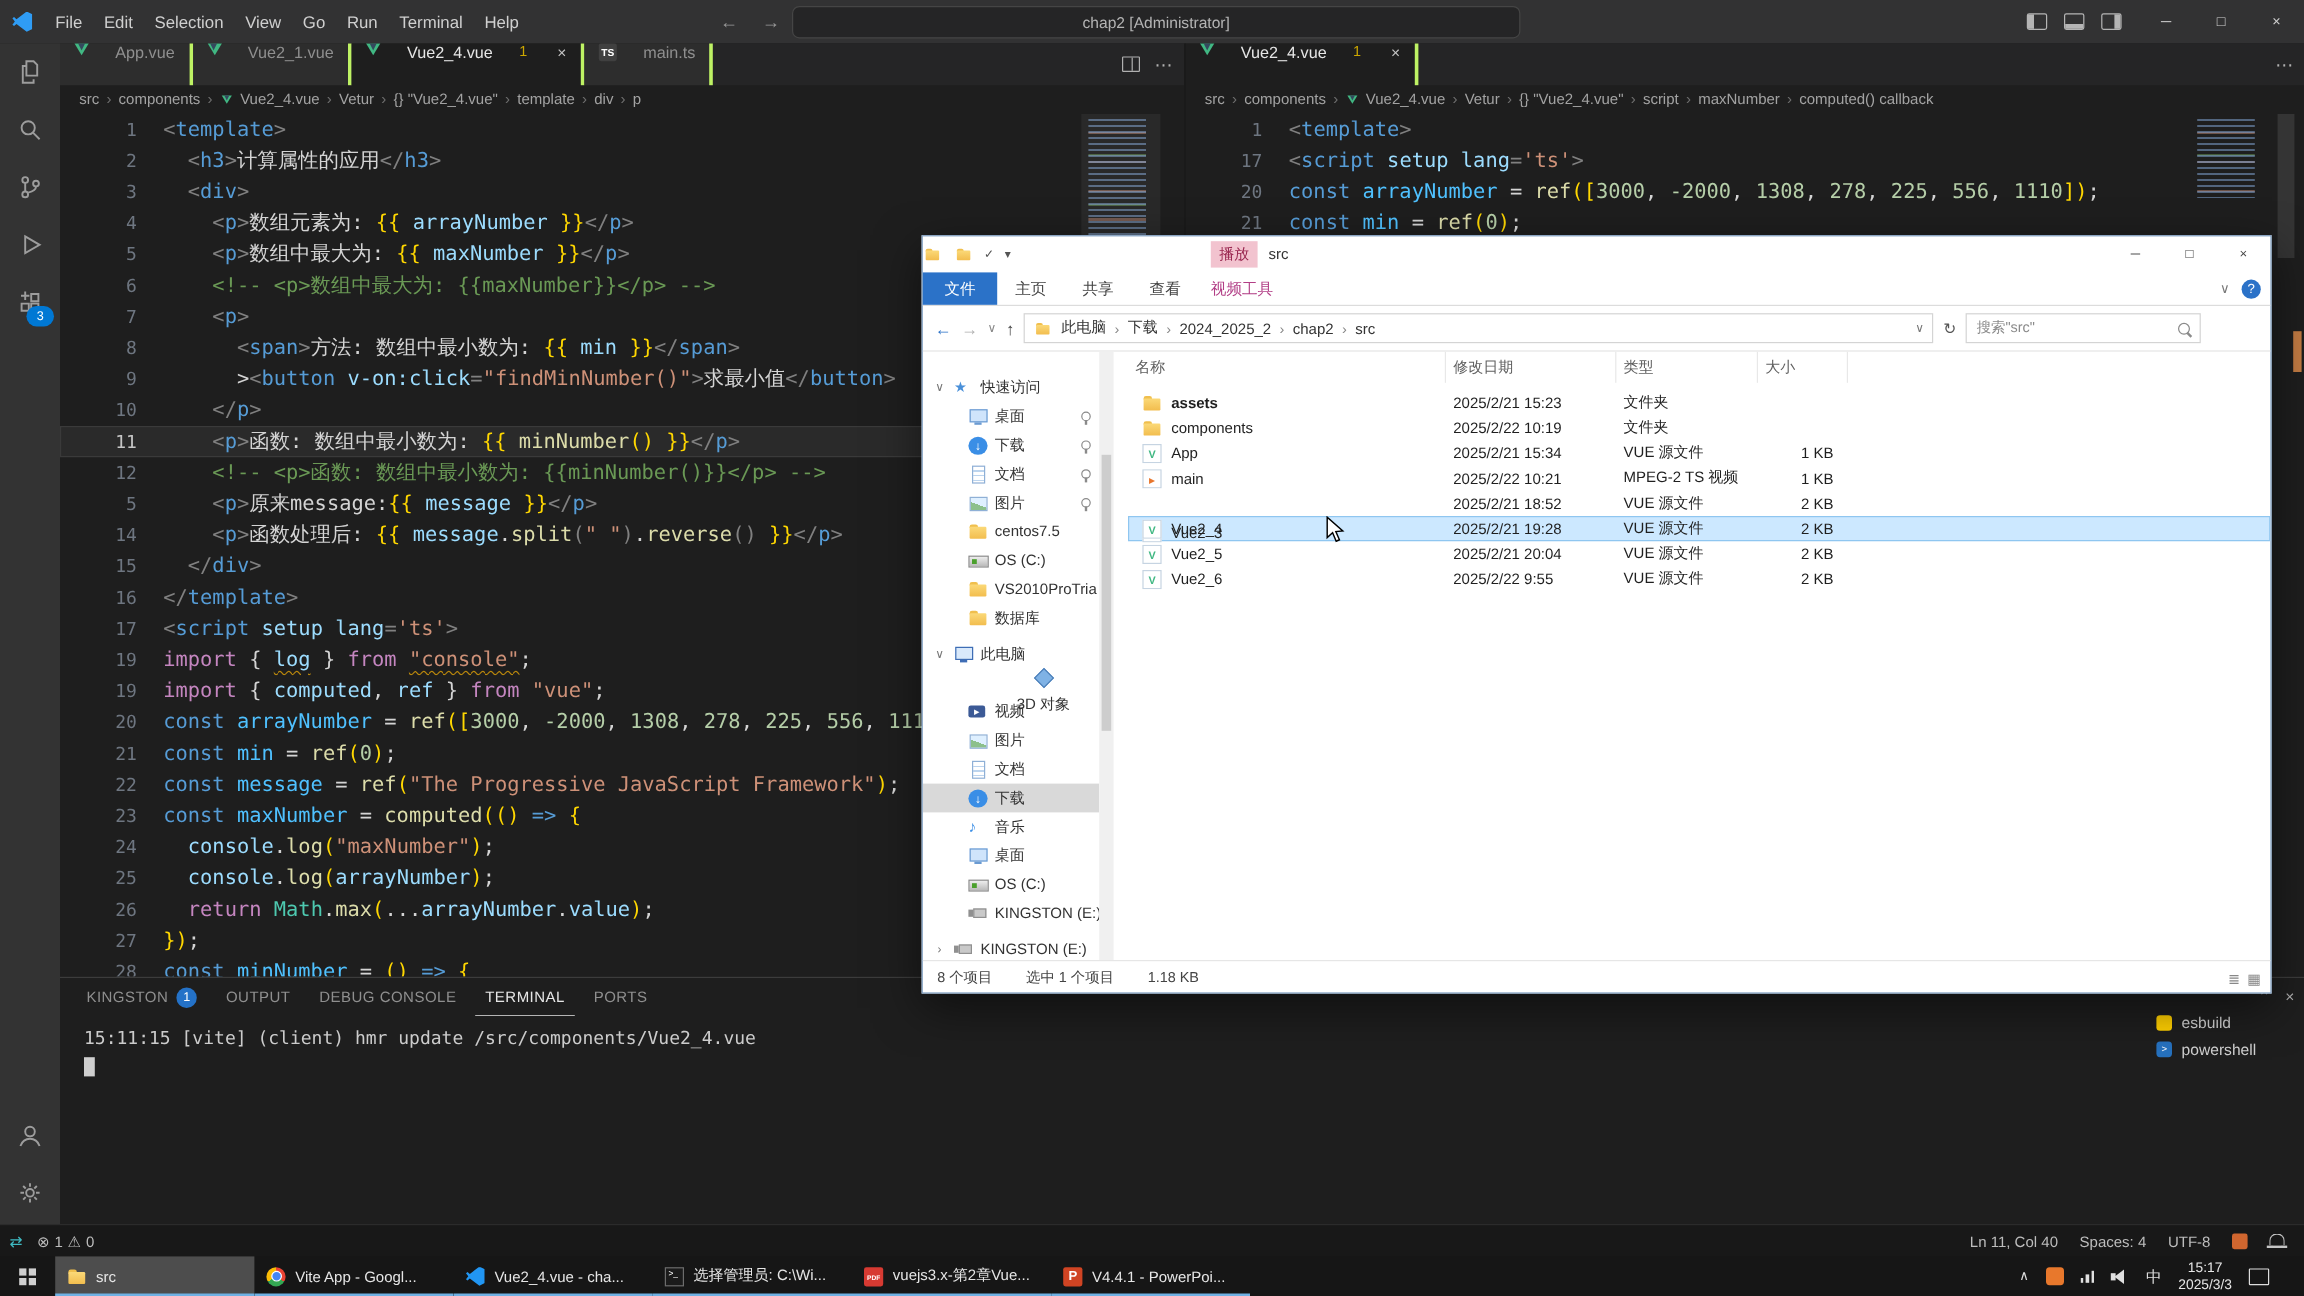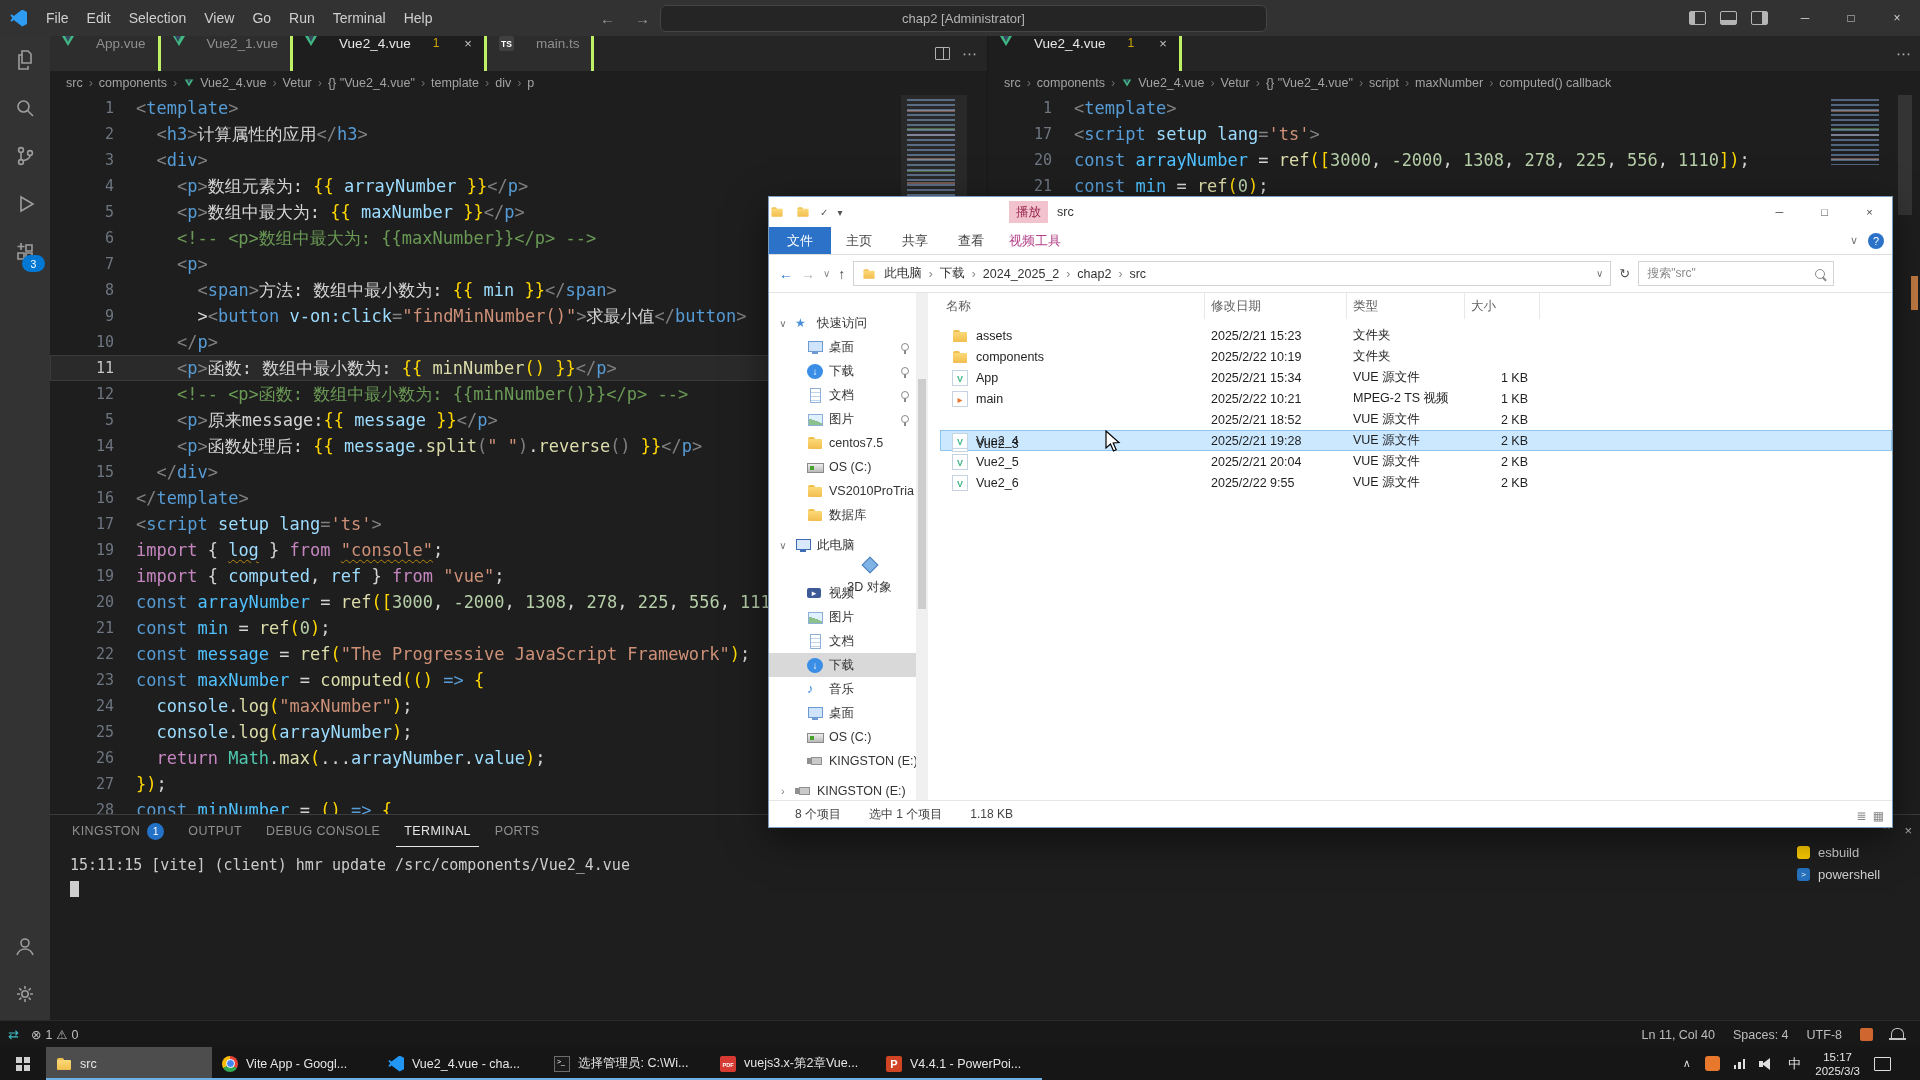--- a/index.html
+++ b/index.html
@@ -150,21 +150,21 @@
   .nav-scroll .thumb{position:absolute;top:86px;height:230px;left:2px;width:8px;background:#cdcdcd;}
   .list{position:absolute;left:171px;top:0;bottom:0;right:0;}
   .cols{height:26px;display:flex;}
   .col{color:#5f5f5f;font-size:12.5px;border-right:1px solid #e8e8e8;display:flex;align-items:center;padding-left:6px;box-sizing:border-box;}
   .rows{padding-top:6px;}
   .frow{height:21px;display:flex;align-items:center;font-size:12.5px;color:#1f1f1f;}
   .frow.selected{background:#cce8ff;outline:1px solid #8fc6f0;outline-offset:-1px;}
   .cell{box-sizing:border-box;padding-left:6px;white-space:nowrap;overflow:hidden;}
   .cell.name{display:flex;align-items:center;gap:8px;padding-left:12px;}
   .cell.size{text-align:right;padding-right:12px;}
-  .ex-status{position:absolute;left:0;right:0;bottom:0;height:26px;border-top:1px solid #e6e6e6;display:flex;align-items:center;gap:28px;padding-left:26px;font-size:12px;color:#444;margin-top:29px;}
+  .ex-status{position:absolute;left:0;right:0;bottom:0;height:26px;border-top:1px solid #e6e6e6;display:flex;align-items:center;gap:28px;padding-left:12px;font-size:12px;color:#444;margin-top:29px;}
   .ex-views{position:absolute;right:8px;bottom:4px;display:flex;gap:6px;color:#888;font-size:12px;}
   
   .fic{width:16px;height:16px;position:relative;flex:0 0 16px;display:inline-block;}
   .ic-folder::after{content:"";position:absolute;left:1px;top:4px;right:1px;bottom:2px;background:linear-gradient(#fbd978,#f2bd4e);border-radius:1px;}
   .ic-folder::before{content:"";position:absolute;left:1px;top:2px;width:7px;height:3px;background:#f0bf4d;border-radius:2px 2px 0 0;}
   .ic-vue{background:#fff;border:1px solid #c6d4e2;box-sizing:border-box;text-align:center;}
   .ic-vue::after{content:"V";color:#41b883;font-weight:bold;font-size:9px;line-height:14px;}
   .ic-media{background:#fff;border:1px solid #c6d4e2;box-sizing:border-box;text-align:center;}
   .ic-media::after{content:"▸";color:#e8762c;font-size:10px;line-height:13px;}
   .ic-desktop::before{content:"";position:absolute;left:1px;top:2px;width:13px;height:9px;border:1px solid #6b9bd2;background:#cfe4fb;}
@@ -767,21 +767,21 @@
         </div>
       <div class="list">
         <div class="cols" id="ex-cols">
             <div class="col" style="width: 265px;">名称</div>
             <div class="col" style="width: 142px;">修改日期</div>
             <div class="col" style="width: 118px;">类型</div>
             <div class="col" style="width: 75px;">大小</div>
           </div>
         <div class="rows" id="ex-files">
             <div class="frow">
-              <div class="cell name" style="width: 265px;">
+              <div class="cell name" style="width: 265px; font-weight: bold;">
                 <span class="fic ic-folder"></span>
                 <span>assets</span>
               </div>
               <div class="cell" style="width: 142px;">2025/2/21 15:23</div>
               <div class="cell" style="width: 118px;">文件夹</div>
               <div class="cell size" style="width: 75px;"></div>
             </div>
             <div class="frow">
               <div class="cell name" style="width: 265px;">
                 <span class="fic ic-folder"></span>

